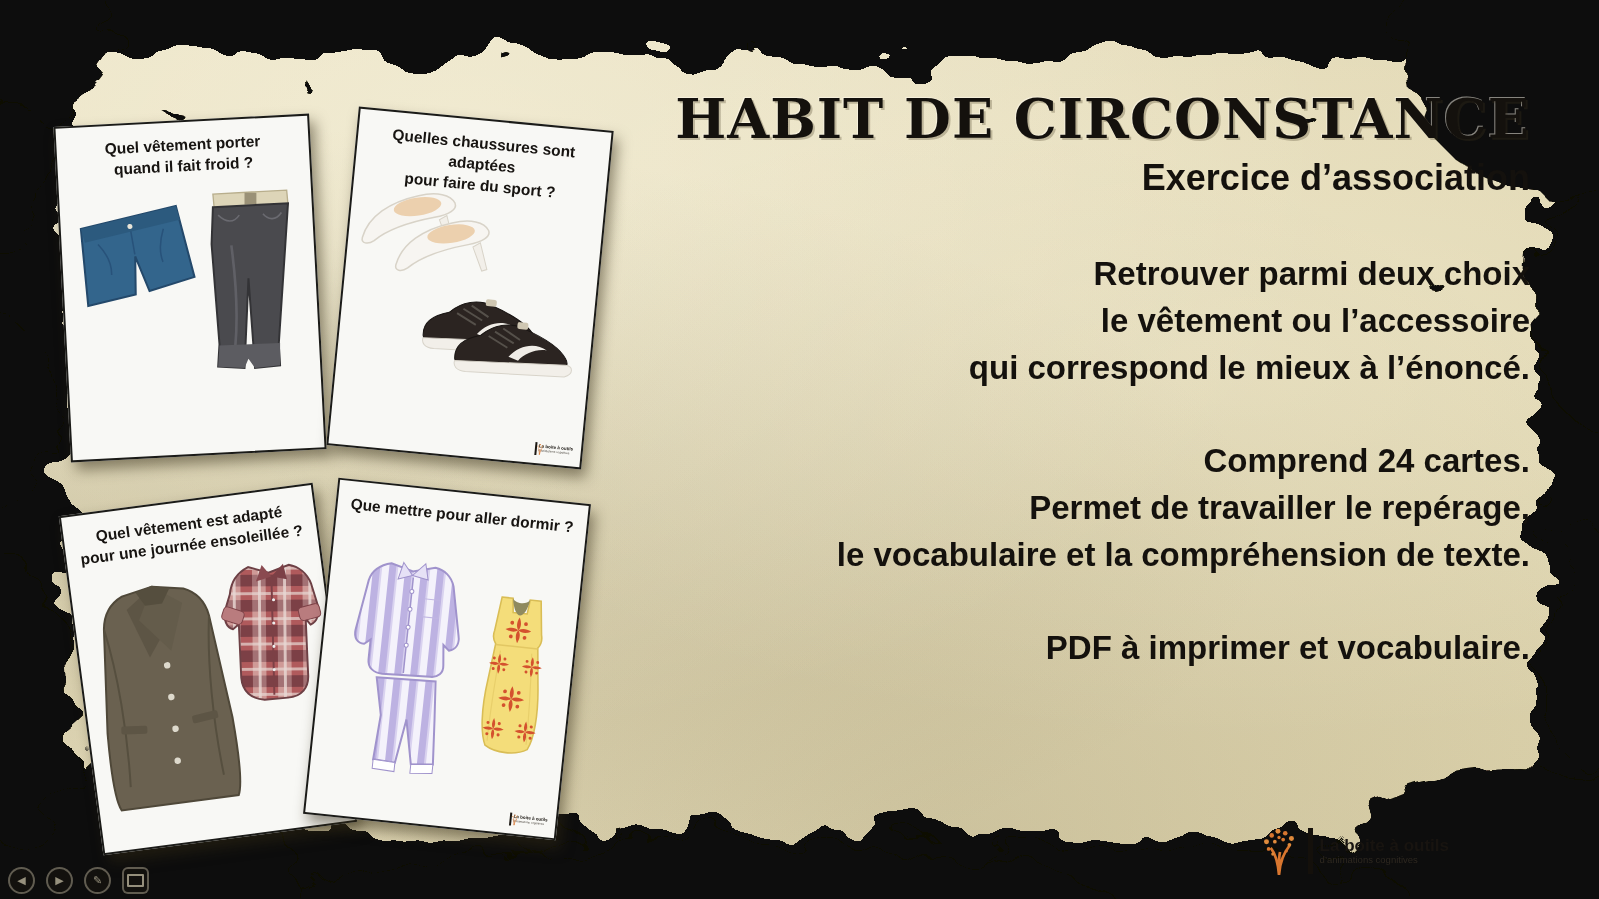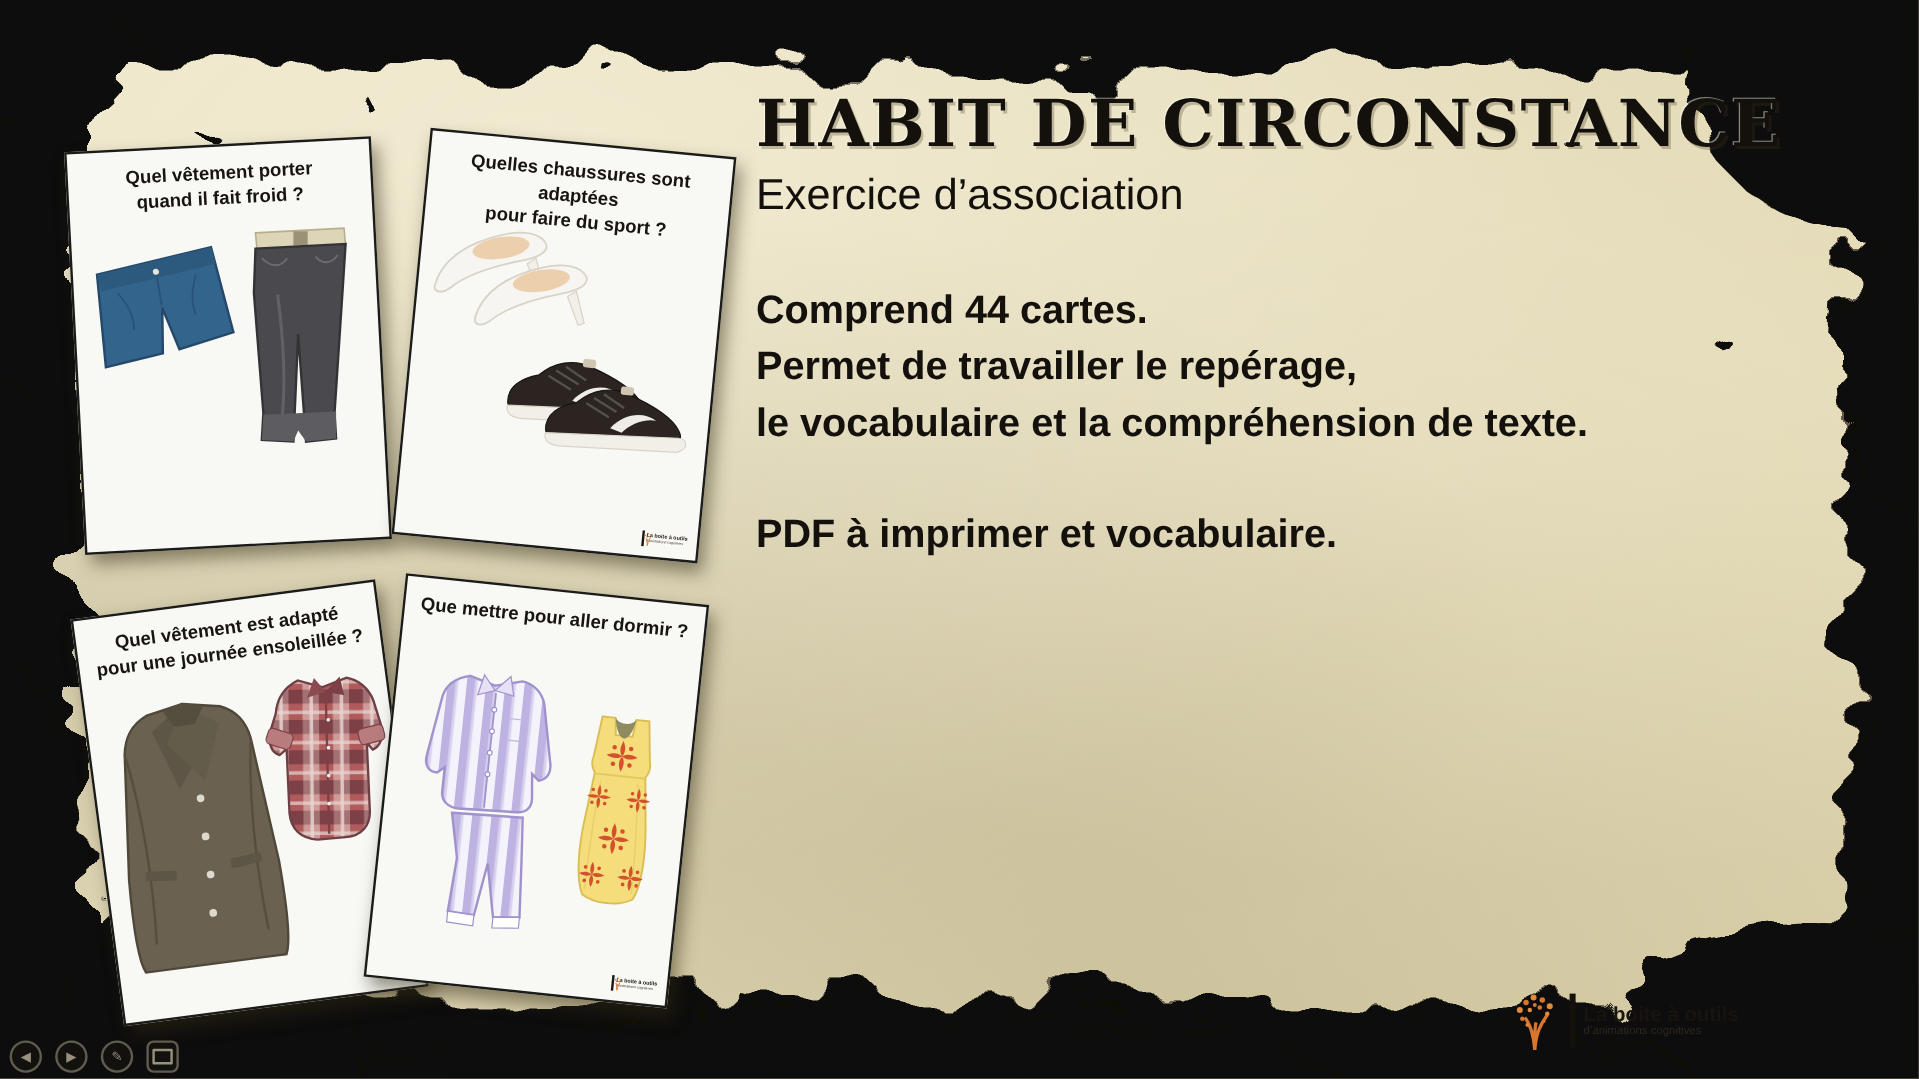--- a/index.html
+++ b/index.html
@@ -21,26 +21,26 @@
   .card1{left:62px;top:120px;width:252px;height:332px;transform:rotate(-3deg);}
   .card2{left:342px;top:118px;width:252px;height:336px;transform:rotate(5.5deg);z-index:3;}
   .card3{left:80px;top:498px;width:252px;height:338px;transform:rotate(-7.5deg);}
   .card4{left:320px;top:490px;width:250px;height:334px;transform:rotate(6deg);z-index:3;}
   .minilogo{position:absolute;right:8px;bottom:8px;display:flex;align-items:center;gap:2px;}
   .minilogo .bar{width:2px;height:13px;background:#1b1712;}
   .minilogo .mtxt{display:flex;flex-direction:column;line-height:1.1;}
   .minilogo .mname{font-size:4.5px;font-weight:bold;color:#1b1712;}
   .minilogo .mtag{font-size:3px;color:#3a342c;}
   
-  .content{position:absolute;left:630px;top:74px;width:900px;z-index:2;
-    text-align:left;color:#14110d;}
+  .content{position:absolute;left:630px;top:90px;width:900px;z-index:2;
+    text-align:right;color:#14110d;}
   .title{font-family:"DejaVu Serif",serif;font-weight:bold;font-size:54px;
     letter-spacing:1px;line-height:1.1;white-space:nowrap;
     text-shadow:2px 2px 0 rgba(70,58,32,0.28), -1px -1px 0 rgba(255,252,240,0.5);}
-  .subtitle{font-size:36px;font-weight:normal;margin-top:8px;margin-bottom:52px;}
+  .subtitle{font-size:36px;font-weight:bold;margin-top:8px;margin-bottom:52px;}
   .para{font-size:33px;font-weight:bold;line-height:1.42;white-space:pre-line;margin:0 0 46px 0;}
   .para.last{margin-bottom:0;}
   
   .brand{position:absolute;right:150px;bottom:22px;display:flex;align-items:center;gap:7px;z-index:4;}
   .brand .bar{width:5px;height:46px;background:#14100b;}
   .brand .btxt{display:flex;flex-direction:column;line-height:1.15;}
   .brand .bname{font-size:17px;font-weight:bold;color:#181410;}
   .brand .btag{font-size:9.5px;color:#2e2820;}
   
   .controls{position:absolute;left:8px;bottom:5px;display:flex;align-items:center;gap:11px;z-index:5;opacity:0.8;}
@@ -304,21 +304,24 @@
       <div class="mtxt">
         <span class="mname">La boite à outils</span>
         <span class="mtag">d’animations cognitives</span>
       </div>
     </div>
   </div>
 
   <div class="content">
     <div class="title">HABIT DE CIRCONSTANCE</div>
     <div class="subtitle">Exercice d’association</div>
-    <p class="para">Comprend 44 cartes.
+    <p class="para">Retrouver parmi deux choix
+le vêtement ou l’accessoire
+qui correspond le mieux à l’énoncé.</p>
+    <p class="para">Comprend 24 cartes.
 Permet de travailler le repérage,
 le vocabulaire et la compréhension de texte.</p>
     <p class="para last">PDF à imprimer et vocabulaire.</p>
   </div>
 
   <div class="brand">
     <svg width="44" height="52" viewBox="0 0 40 50">
       <path d="M20,48 C19,36 17,28 12,22 M20,48 C21,34 25,27 30,20 M20,40 C20,34 20,30 21,26" stroke="#d8762f" stroke-width="2.6" fill="none"></path>
       <circle cx="8" cy="16" r="2.4" fill="#e08a3c"></circle>
         <circle cx="13" cy="10" r="2.2" fill="#d8762f"></circle>

